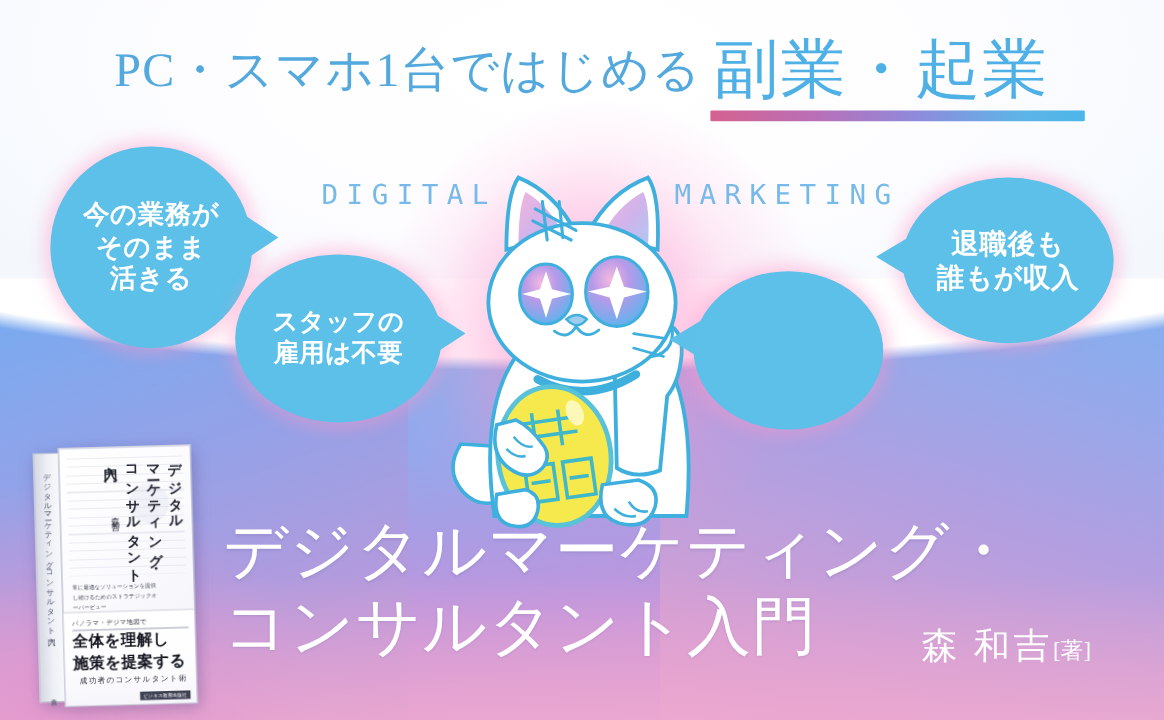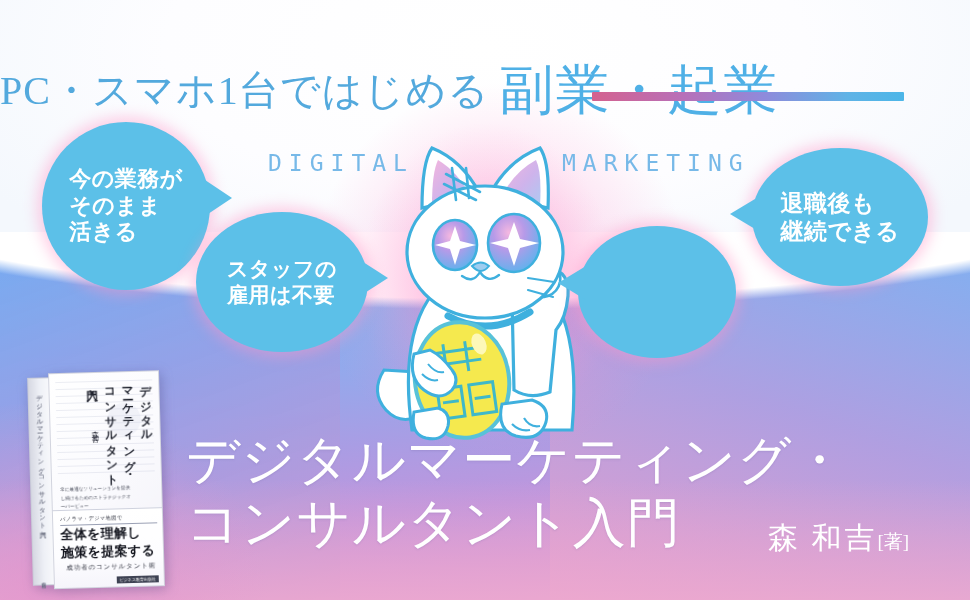--- a/index.html
+++ b/index.html
@@ -55,22 +55,22 @@
   }
   .bg-glow-center {
     position:absolute; left:300px; top:70px; width:400px; height:400px;
     background:radial-gradient(ellipse at 50% 50%, rgba(255,120,190,.42) 0%, rgba(255,140,200,.20) 38%, rgba(255,160,210,0) 66%);
     pointer-events:none;
   }
 
   
   .headline {
     position:absolute; left:0; right:0; top:22px;
+    text-align:center;
     white-space:nowrap;
-    margin-top:32px;
   }
   .headline .h-a {
     font-family:"Liberation Serif", serif;
     font-size:40px;
     color:#53a9dd;
     letter-spacing:1px;
     vertical-align:middle;
   }
   .headline .h-b {
     font-family:"Liberation Serif", serif;
@@ -101,20 +101,21 @@
   .dm-left  { left:268px; top:150px; }
   .dm-right { left:562px; top:150px; }
 
   
   .bubble {
     position:absolute;
     border-radius:50%;
     background:#5cc0e8;
     color:#ffffff;
     display:flex; align-items:center; justify-content:center;
+    text-align:center;
     font-weight:bold;
     line-height:1.22;
     letter-spacing:0.5px;
     box-shadow:0 0 14px 5px rgba(255,150,200,.45);
   }
   .bubble .btxt { padding:0 6px; }
   .bubble .tail {
     position:absolute;
     width:0;height:0;
   }
@@ -366,21 +367,21 @@
     <div class="tail"></div>
     <div class="btxt" style="white-space:pre-line">スタッフの
 雇用は不要</div>
   </div>
   <div class="bubble bubble-3">
     <div class="tail"></div>
   </div>
   <div class="bubble bubble-4">
     <div class="tail"></div>
     <div class="btxt" style="white-space:pre-line">退職後も
-継続できる</div>
+誰もが収入</div>
   </div>
 
   <div class="btitle">
     <span class="l1">デジタルマーケティング・</span>
     <span class="l2">コンサルタント入門</span>
   </div>
   <div class="author">
     <span>森 和吉</span><span class="mark">[著]</span>
   </div>
 

